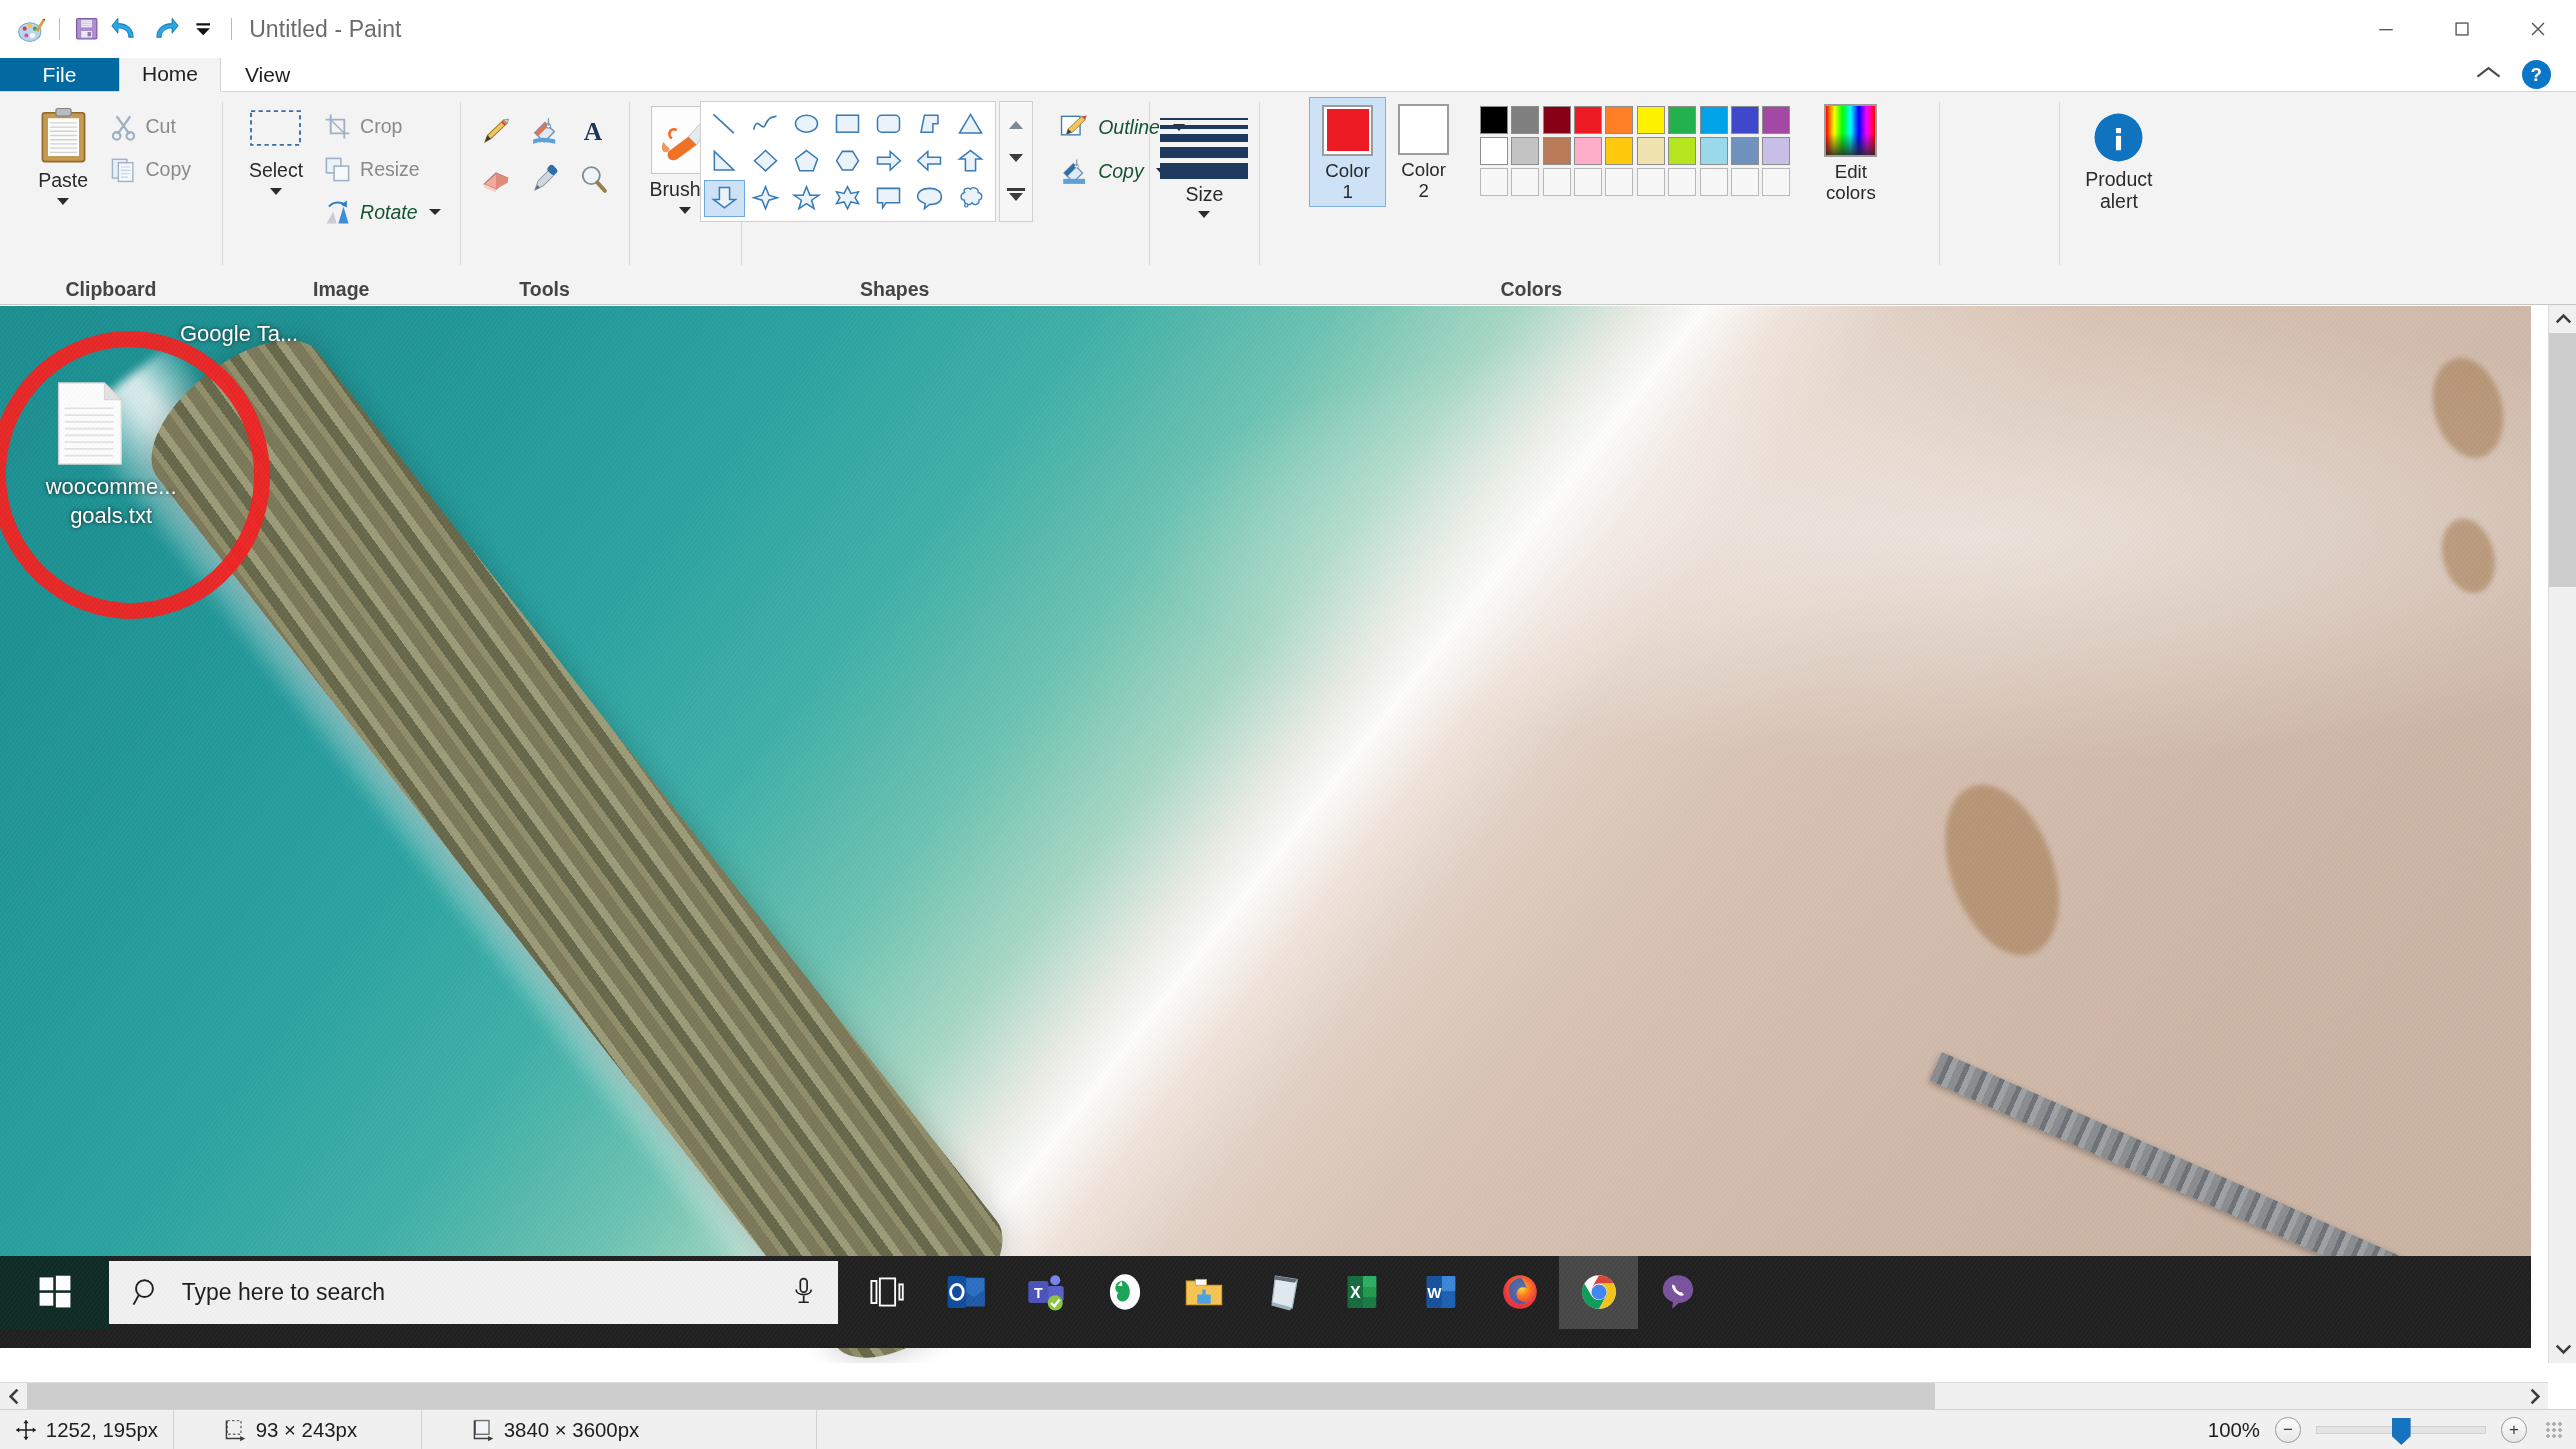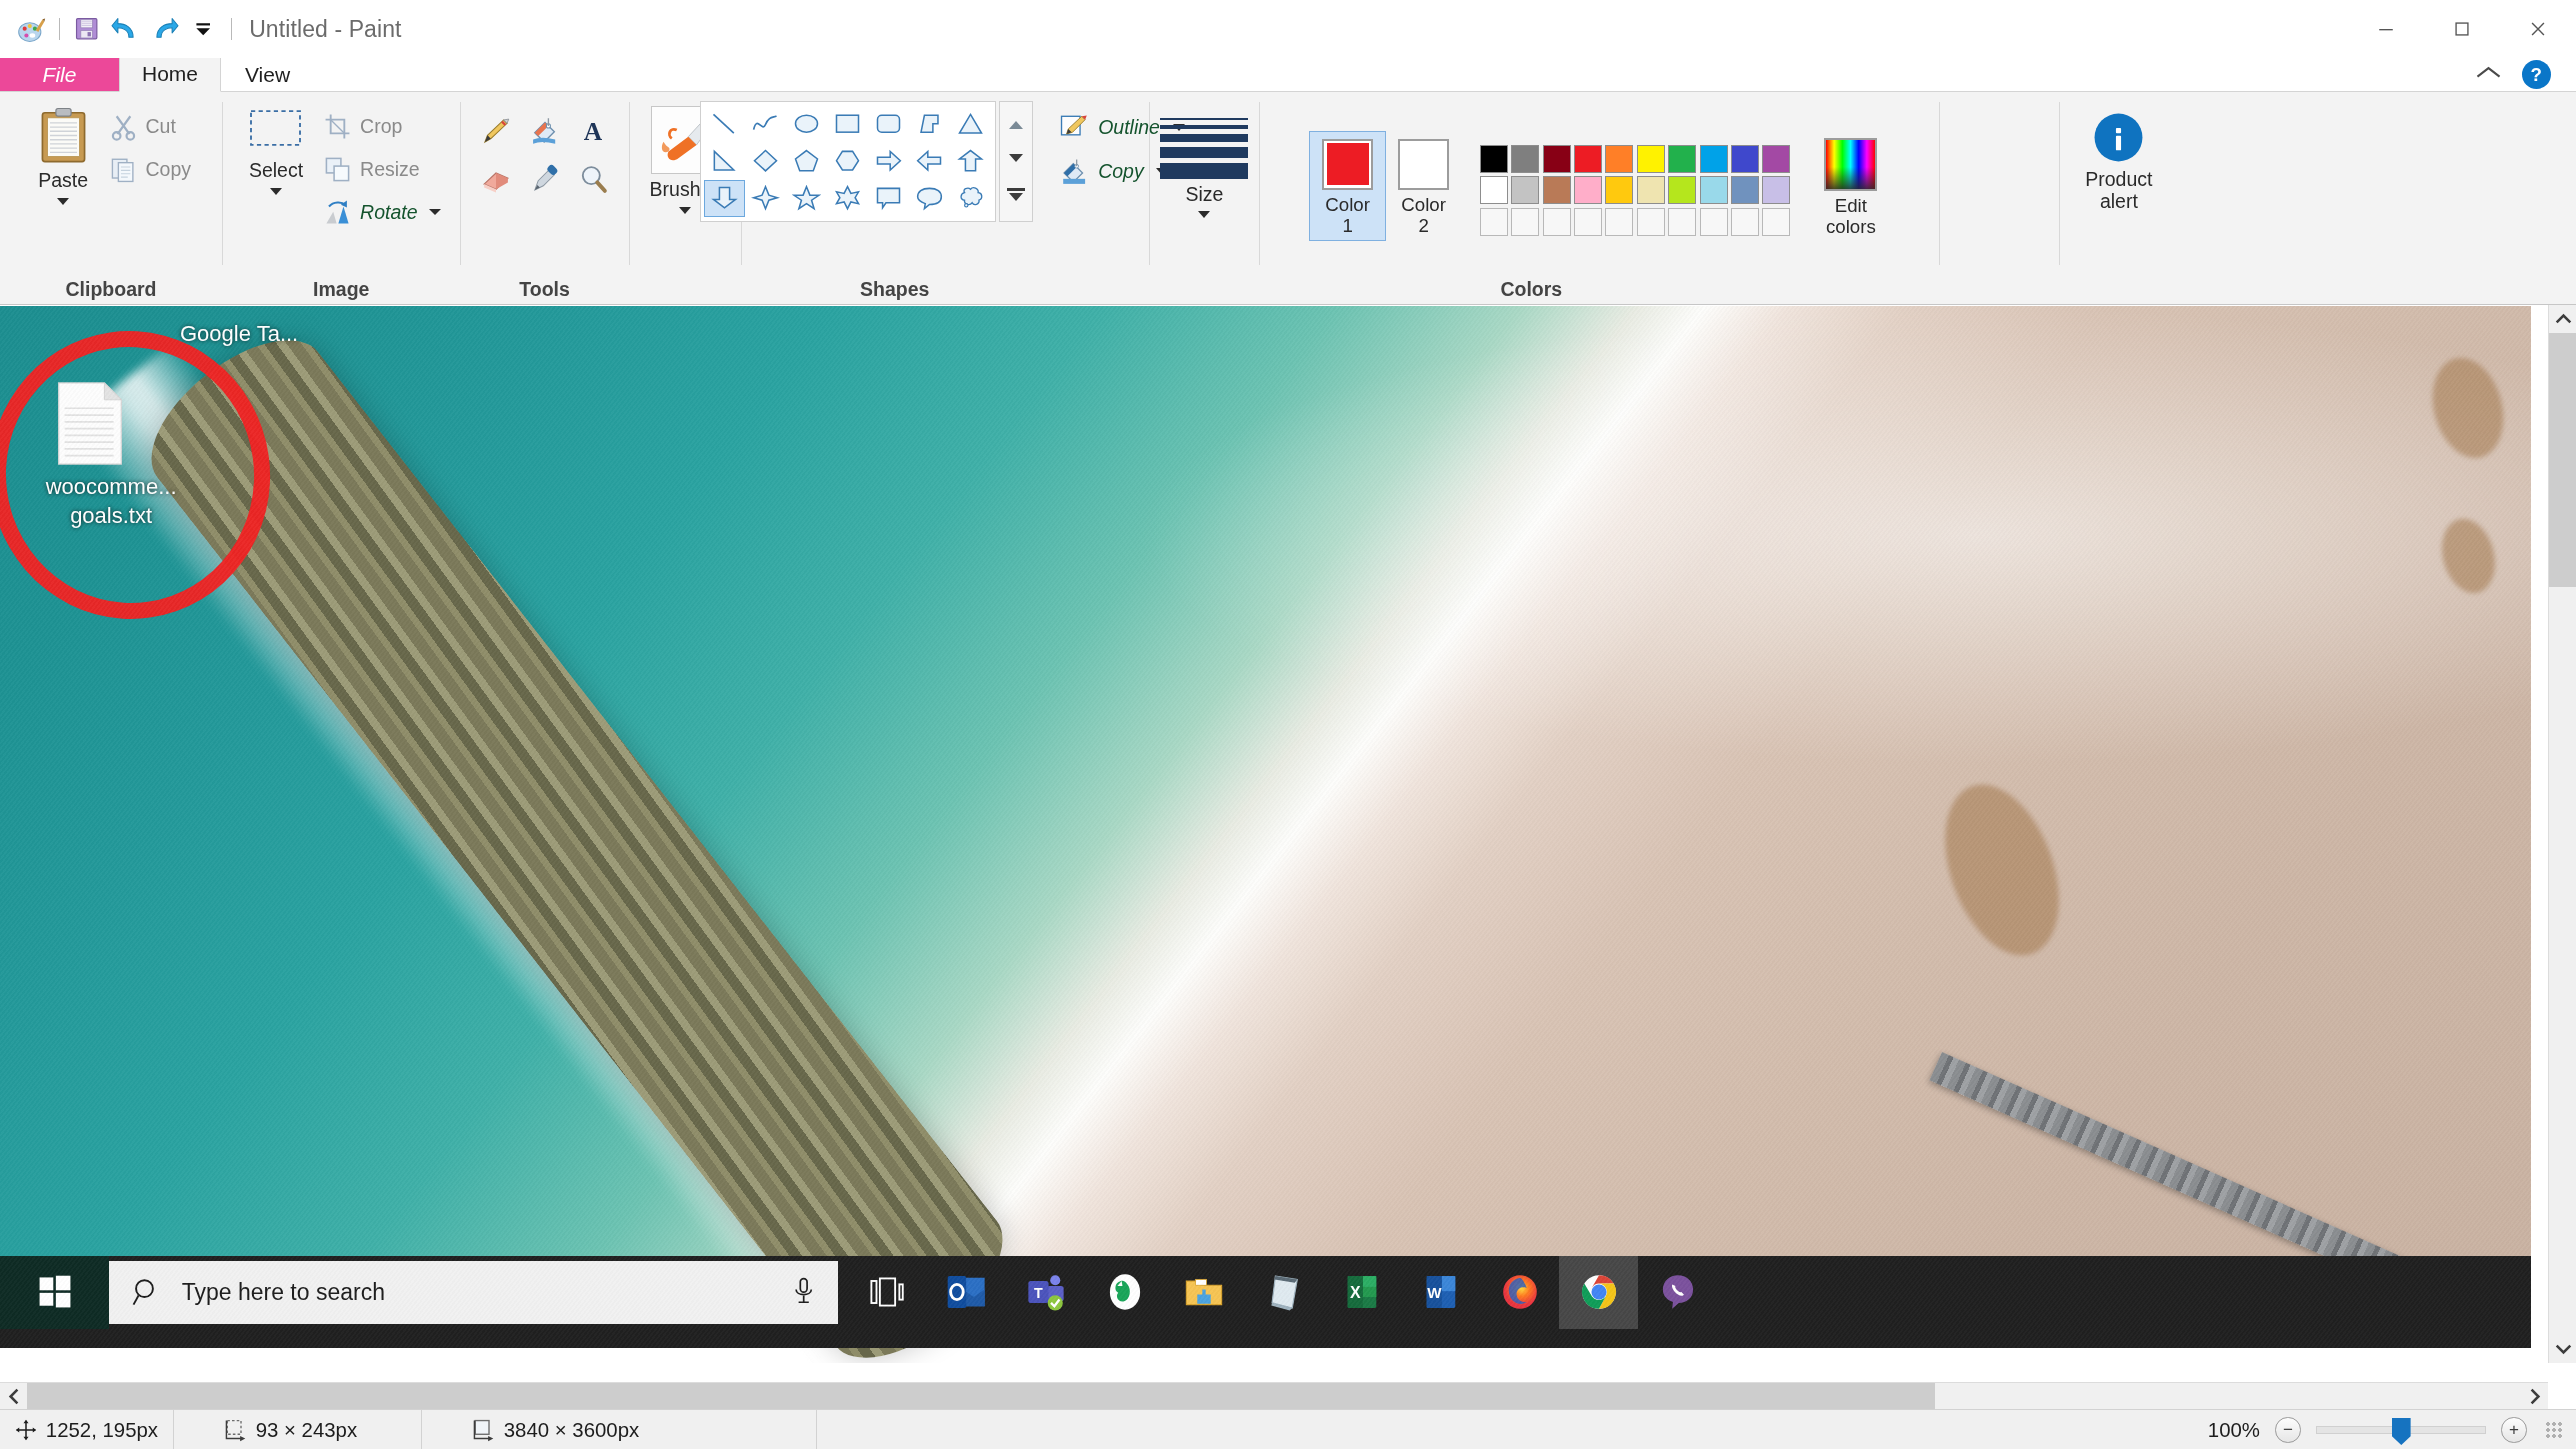--- a/index.html
+++ b/index.html
@@ -35,21 +35,21 @@
   
   .tabstrip {
     position: absolute; top: 58px; left: 0; width: 2576px; height: 34px;
     background: #ffffff; display: flex; align-items: stretch;
     border-bottom: 0.8px solid #d4d4d4;
   }
   .tab {
     display: flex; align-items: center; justify-content: center;
     font-size: 21px; color: #1f1f1f; padding: 0 22px; min-width: 93px;
   }
-  .tab.file { background: #ec4899; color: #fff; min-width: 119px; font-style: italic; }
+  .tab.file { background: #0369a1; color: #fff; min-width: 119px; }
   .tab.active {
     background: #f3f3f3; border-left: 0.8px solid #d4d4d4; border-right: 0.8px solid #d4d4d4;
     border-bottom: 0.8px solid #f3f3f3; margin-bottom: -0.8px;
   }
   .tab-right { margin-left: auto; display: flex; align-items: center; gap: 18.7px; padding-right: 25.4px; }
   .chev-up { color: #4a4a4a; font-size: 22px; }
   .help-btn {
     width: 29px; height: 29px; border-radius: 50%; background: #0a76c8; color: #fff;
     display: flex; align-items: center; justify-content: center; font-size: 18.7px; font-weight: bold;
   }
@@ -613,21 +613,21 @@
           </div>
           <div class="lbl">Size</div>
           <div class="caret-dn"></div>
         </div>
       </div>
       <div class="group-label">&nbsp;</div>
     </div>
     <div class="group-sep"></div>
 
     <div class="group" style="width:679px">
-      <div class="group-body" style="align-items:center;padding-top:5.1px">
+      <div class="group-body" style="align-items:flex-start;padding-top:5.1px">
         <div class="colorbtn sel">
           <div class="color-sw outer">
             <div style="width:100%;height:100%;background:#ED1C24"></div>
           </div>
           <div class="lbl">
             <span>Color</span><br>
             <span>1</span>
           </div>
         </div>
         <div class="colorbtn">

